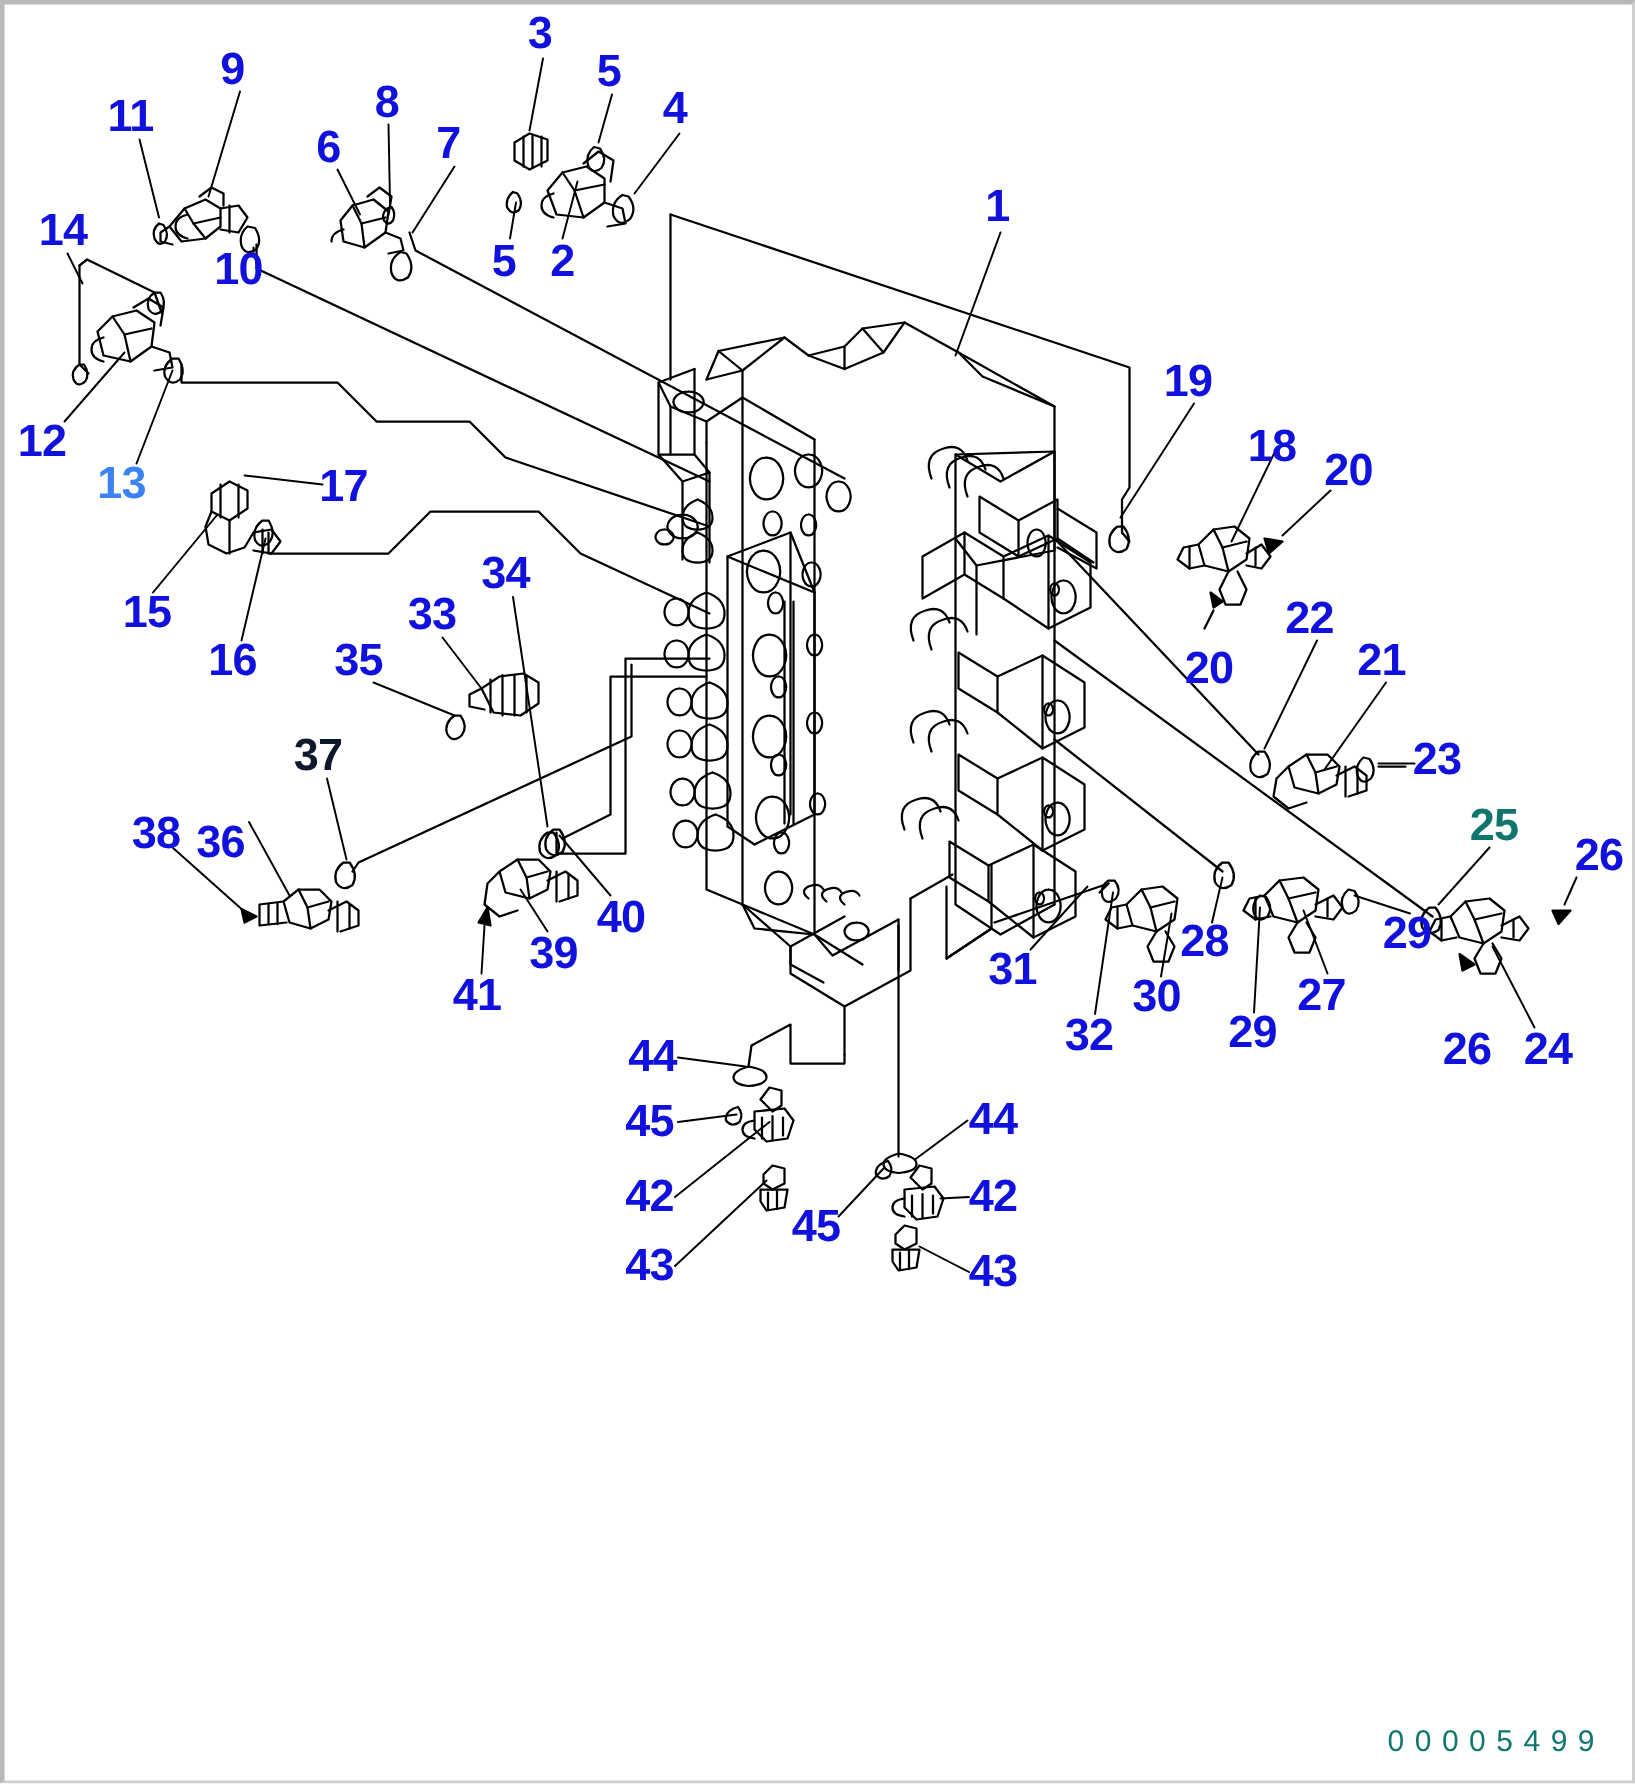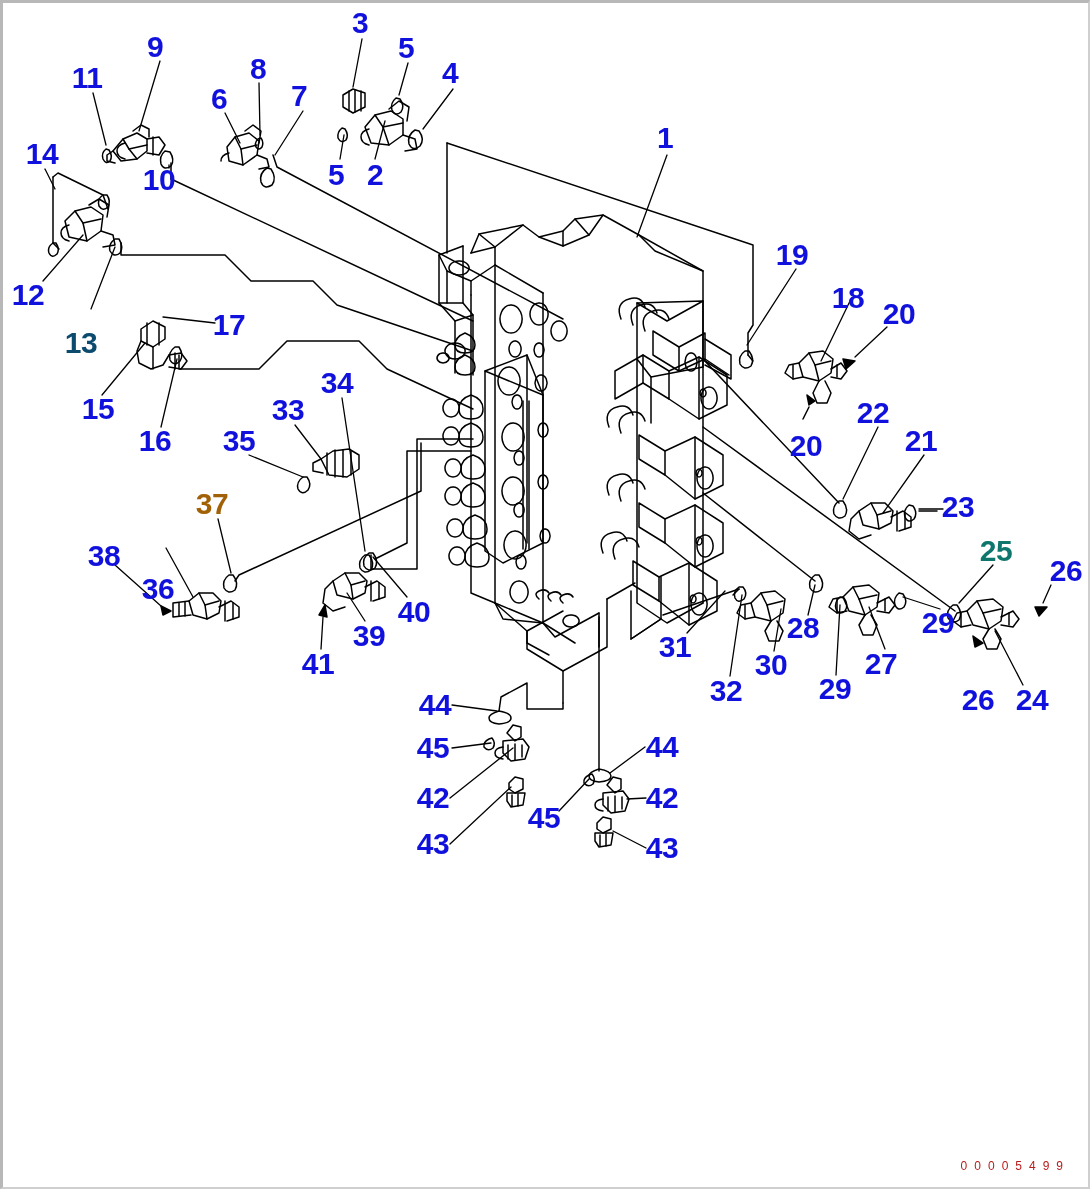--- a/index.html
+++ b/index.html
@@ -24,22 +24,22 @@
     line-height:30px;
     font-family:"Liberation Sans",sans-serif;
     white-space:nowrap;
     letter-spacing:-0.5px;
     transform:translate(-50%,-50%);
     user-select:none;
   }
   #drawing-no{
     position:absolute;
     right:18px;bottom:14px;
-    color:#b91c1c;
-    font-size:12px;
+    color:#0f766e;
+    font-size:20px;
     letter-spacing:7px;
     font-family:"Liberation Sans",sans-serif;
     white-space:nowrap;
   }
 </style>
 </head>
 <body>
 
 <div id="page">
 
@@ -525,21 +525,21 @@
       <div class="lbl" style="left: 447px; top: 70px; color: rgb(17, 17, 221);">4</div>
       <div class="lbl" style="left: 403px; top: 45px; color: rgb(17, 17, 221);">5</div>
       <div class="lbl" style="left: 333px; top: 172px; color: rgb(17, 17, 221);">5</div>
       <div class="lbl" style="left: 216px; top: 96px; color: rgb(17, 17, 221);">6</div>
       <div class="lbl" style="left: 296px; top: 93px; color: rgb(17, 17, 221);">7</div>
       <div class="lbl" style="left: 255px; top: 66px; color: rgb(17, 17, 221);">8</div>
       <div class="lbl" style="left: 152px; top: 44px; color: rgb(17, 17, 221);">9</div>
       <div class="lbl" style="left: 156px; top: 177px; color: rgb(17, 17, 221);">10</div>
       <div class="lbl" style="left: 84px; top: 75px; color: rgb(17, 17, 221);">11</div>
       <div class="lbl" style="left: 25px; top: 292px; color: rgb(17, 17, 221);">12</div>
-      <div class="lbl" style="left: 78px; top: 320px; color: #0c4a6e; margin-top: 20px;">13</div>
+      <div class="lbl" style="left: 78px; top: 320px; color: #3b82f6;">13</div>
       <div class="lbl" style="left: 39px; top: 151px; color: rgb(17, 17, 221); text-align: center;">14</div>
       <div class="lbl" style="left: 95px; top: 406px; color: rgb(17, 17, 221);">15</div>
       <div class="lbl" style="left: 152px; top: 438px; color: rgb(17, 17, 221);">16</div>
       <div class="lbl" style="left: 226px; top: 322px; color: rgb(17, 17, 221);">17</div>
       <div class="lbl" style="left: 845px; top: 295px; color: rgb(17, 17, 221);">18</div>
       <div class="lbl" style="left: 789px; top: 252px; color: rgb(17, 17, 221);">19</div>
       <div class="lbl" style="left: 896px; top: 311px; color: rgb(17, 17, 221);">20</div>
       <div class="lbl" style="left: 803px; top: 443px; color: rgb(17, 17, 221);">20</div>
       <div class="lbl" style="left: 918px; top: 438px; color: rgb(17, 17, 221);">21</div>
       <div class="lbl" style="left: 870px; top: 410px; color: rgb(17, 17, 221);">22</div>
@@ -551,22 +551,22 @@
       <div class="lbl" style="left: 878px; top: 661px; color: rgb(17, 17, 221);">27</div>
       <div class="lbl" style="left: 800px; top: 625px; color: rgb(17, 17, 221);">28</div>
       <div class="lbl" style="left: 935px; top: 620px; color: rgb(17, 17, 221);">29</div>
       <div class="lbl" style="left: 832px; top: 686px; color: rgb(17, 17, 221);">29</div>
       <div class="lbl" style="left: 768px; top: 662px; color: rgb(17, 17, 221);">30</div>
       <div class="lbl" style="left: 672px; top: 644px; color: rgb(17, 17, 221);">31</div>
       <div class="lbl" style="left: 723px; top: 688px; color: rgb(17, 17, 221);">32</div>
       <div class="lbl" style="left: 285px; top: 407px; color: rgb(17, 17, 221);">33</div>
       <div class="lbl" style="left: 334px; top: 380px; color: rgb(17, 17, 221);">34</div>
       <div class="lbl" style="left: 236px; top: 438px; color: rgb(17, 17, 221);">35</div>
-      <div class="lbl" style="left: 155px; top: 559px; color: rgb(17, 17, 221); margin-top: 27px;">36</div>
-      <div class="lbl" style="left: 209px; top: 501px; color: #a16207;">37</div>
+      <div class="lbl" style="left: 144px; top: 559px; color: rgb(17, 17, 221);">36</div>
+      <div class="lbl" style="left: 209px; top: 501px; color: #0f172a;">37</div>
       <div class="lbl" style="left: 101px; top: 553px; color: rgb(17, 17, 221);">38</div>
       <div class="lbl" style="left: 366px; top: 633px; color: rgb(17, 17, 221);">39</div>
       <div class="lbl" style="left: 411px; top: 609px; color: rgb(17, 17, 221);">40</div>
       <div class="lbl" style="left: 315px; top: 661px; color: rgb(17, 17, 221);">41</div>
       <div class="lbl" style="left: 430px; top: 795px; color: rgb(17, 17, 221);">42</div>
       <div class="lbl" style="left: 659px; top: 795px; color: rgb(17, 17, 221);">42</div>
       <div class="lbl" style="left: 430px; top: 841px; color: rgb(17, 17, 221);">43</div>
       <div class="lbl" style="left: 659px; top: 845px; color: rgb(17, 17, 221);">43</div>
       <div class="lbl" style="left: 432px; top: 702px; color: rgb(17, 17, 221);">44</div>
       <div class="lbl" style="left: 659px; top: 744px; color: rgb(17, 17, 221);">44</div>

